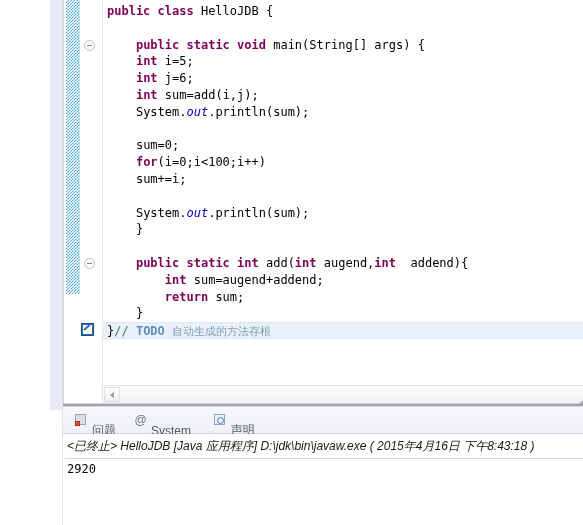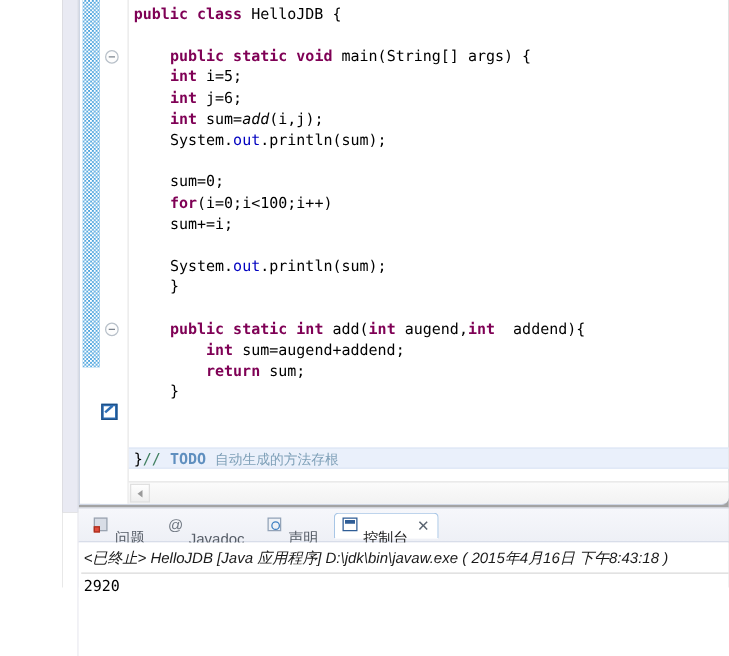--- a/index.html
+++ b/index.html
@@ -133,25 +133,24 @@
     padding-top: 3px;
     box-sizing: border-box;
   }
   .code .ln { display: block; height: 16.8px; padding-left: 4px; }
   .code .ln.hl {
     background: #eaf0fb;
     border-top: 1px solid #dde6f5;
     border-bottom: 1px solid #dde6f5;
     height: 16.8px;
     box-sizing: border-box;
-    margin-top: 36px;
   }
   .kw   { color: #7f0055; font-weight: bold; }
-  .fld  { color: #0000c0; }
-  .stat { font-style: italic; }
+  .fld  { color: #0000c0; font-style: italic; }
+  .stat { }
   .cmt  { color: #3f7f5f; }
   .todo { color: #5f8fbf; font-weight: bold; }
   .cmt-cn { color: #7fa0b8; font-size: 11px; }
   .plain { color: #000000; }
 
   
   .hscroll {
     position: absolute;
     left: 39px; right: 0; bottom: 0;
     height: 17px;
@@ -303,31 +302,26 @@
 
   <div class="bottom-view">
 
     <div class="tabbar" id="tabbar">
         <div class="tab inactive" style="left: 6px;">
           <span class="ic ic-problems"></span>
           <span class="label">问题</span>
         </div>
         <div class="tab inactive" style="left: 65px;">
           <span class="ic ic-javadoc">@</span>
-          <span class="label">Javadoc</span>
+          <span class="label">System</span>
         </div>
         <div class="tab inactive" style="left: 144.703px;">
           <span class="ic ic-decl"></span>
           <span class="label">声明</span>
         </div>
-        <div class="tab active" style="left: 203.703px;">
-          <span class="ic ic-console"></span>
-          <span class="label">控制台</span>
-          <span class="tab-close">✕</span>
-        </div>
       </div>
 
     <div class="console-body">
       <div class="console-header">&lt;已终止&gt; HelloJDB [Java 应用程序] D:\jdk\bin\javaw.exe ( 2015年4月16日 下午8:43:18 )</div>
       <div class="console-out" id="console-out"><div>2920</div></div>
     </div>
   </div>
 
 </div>
 

